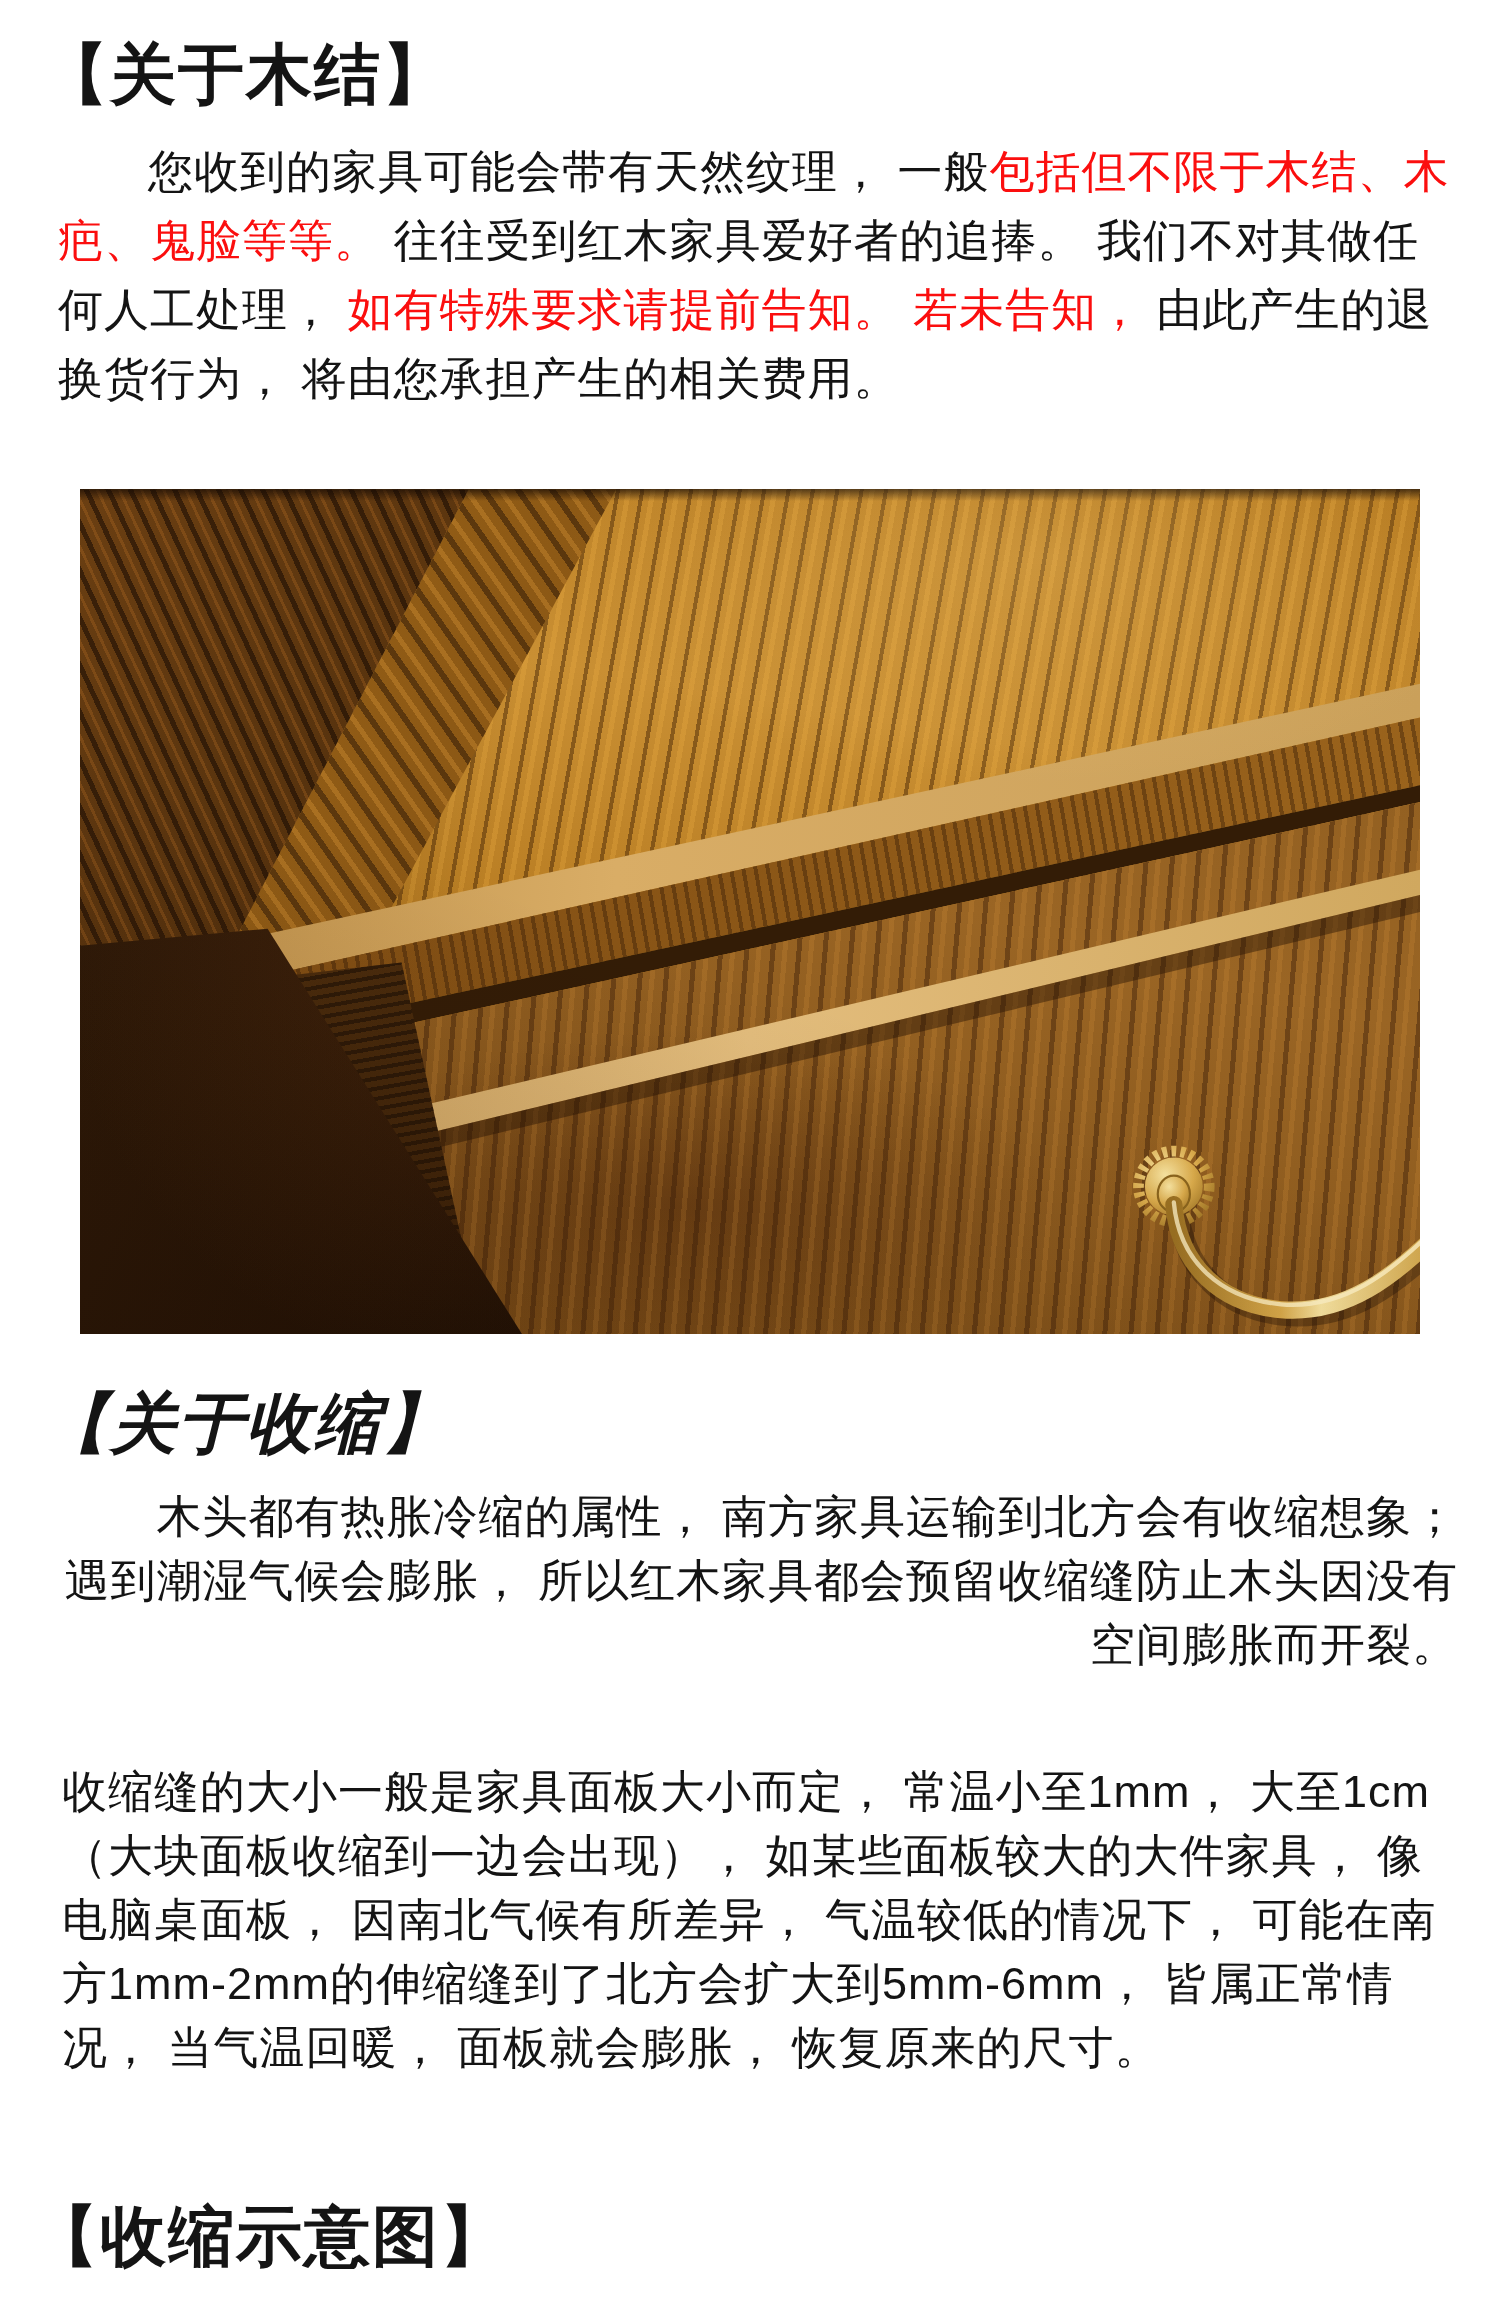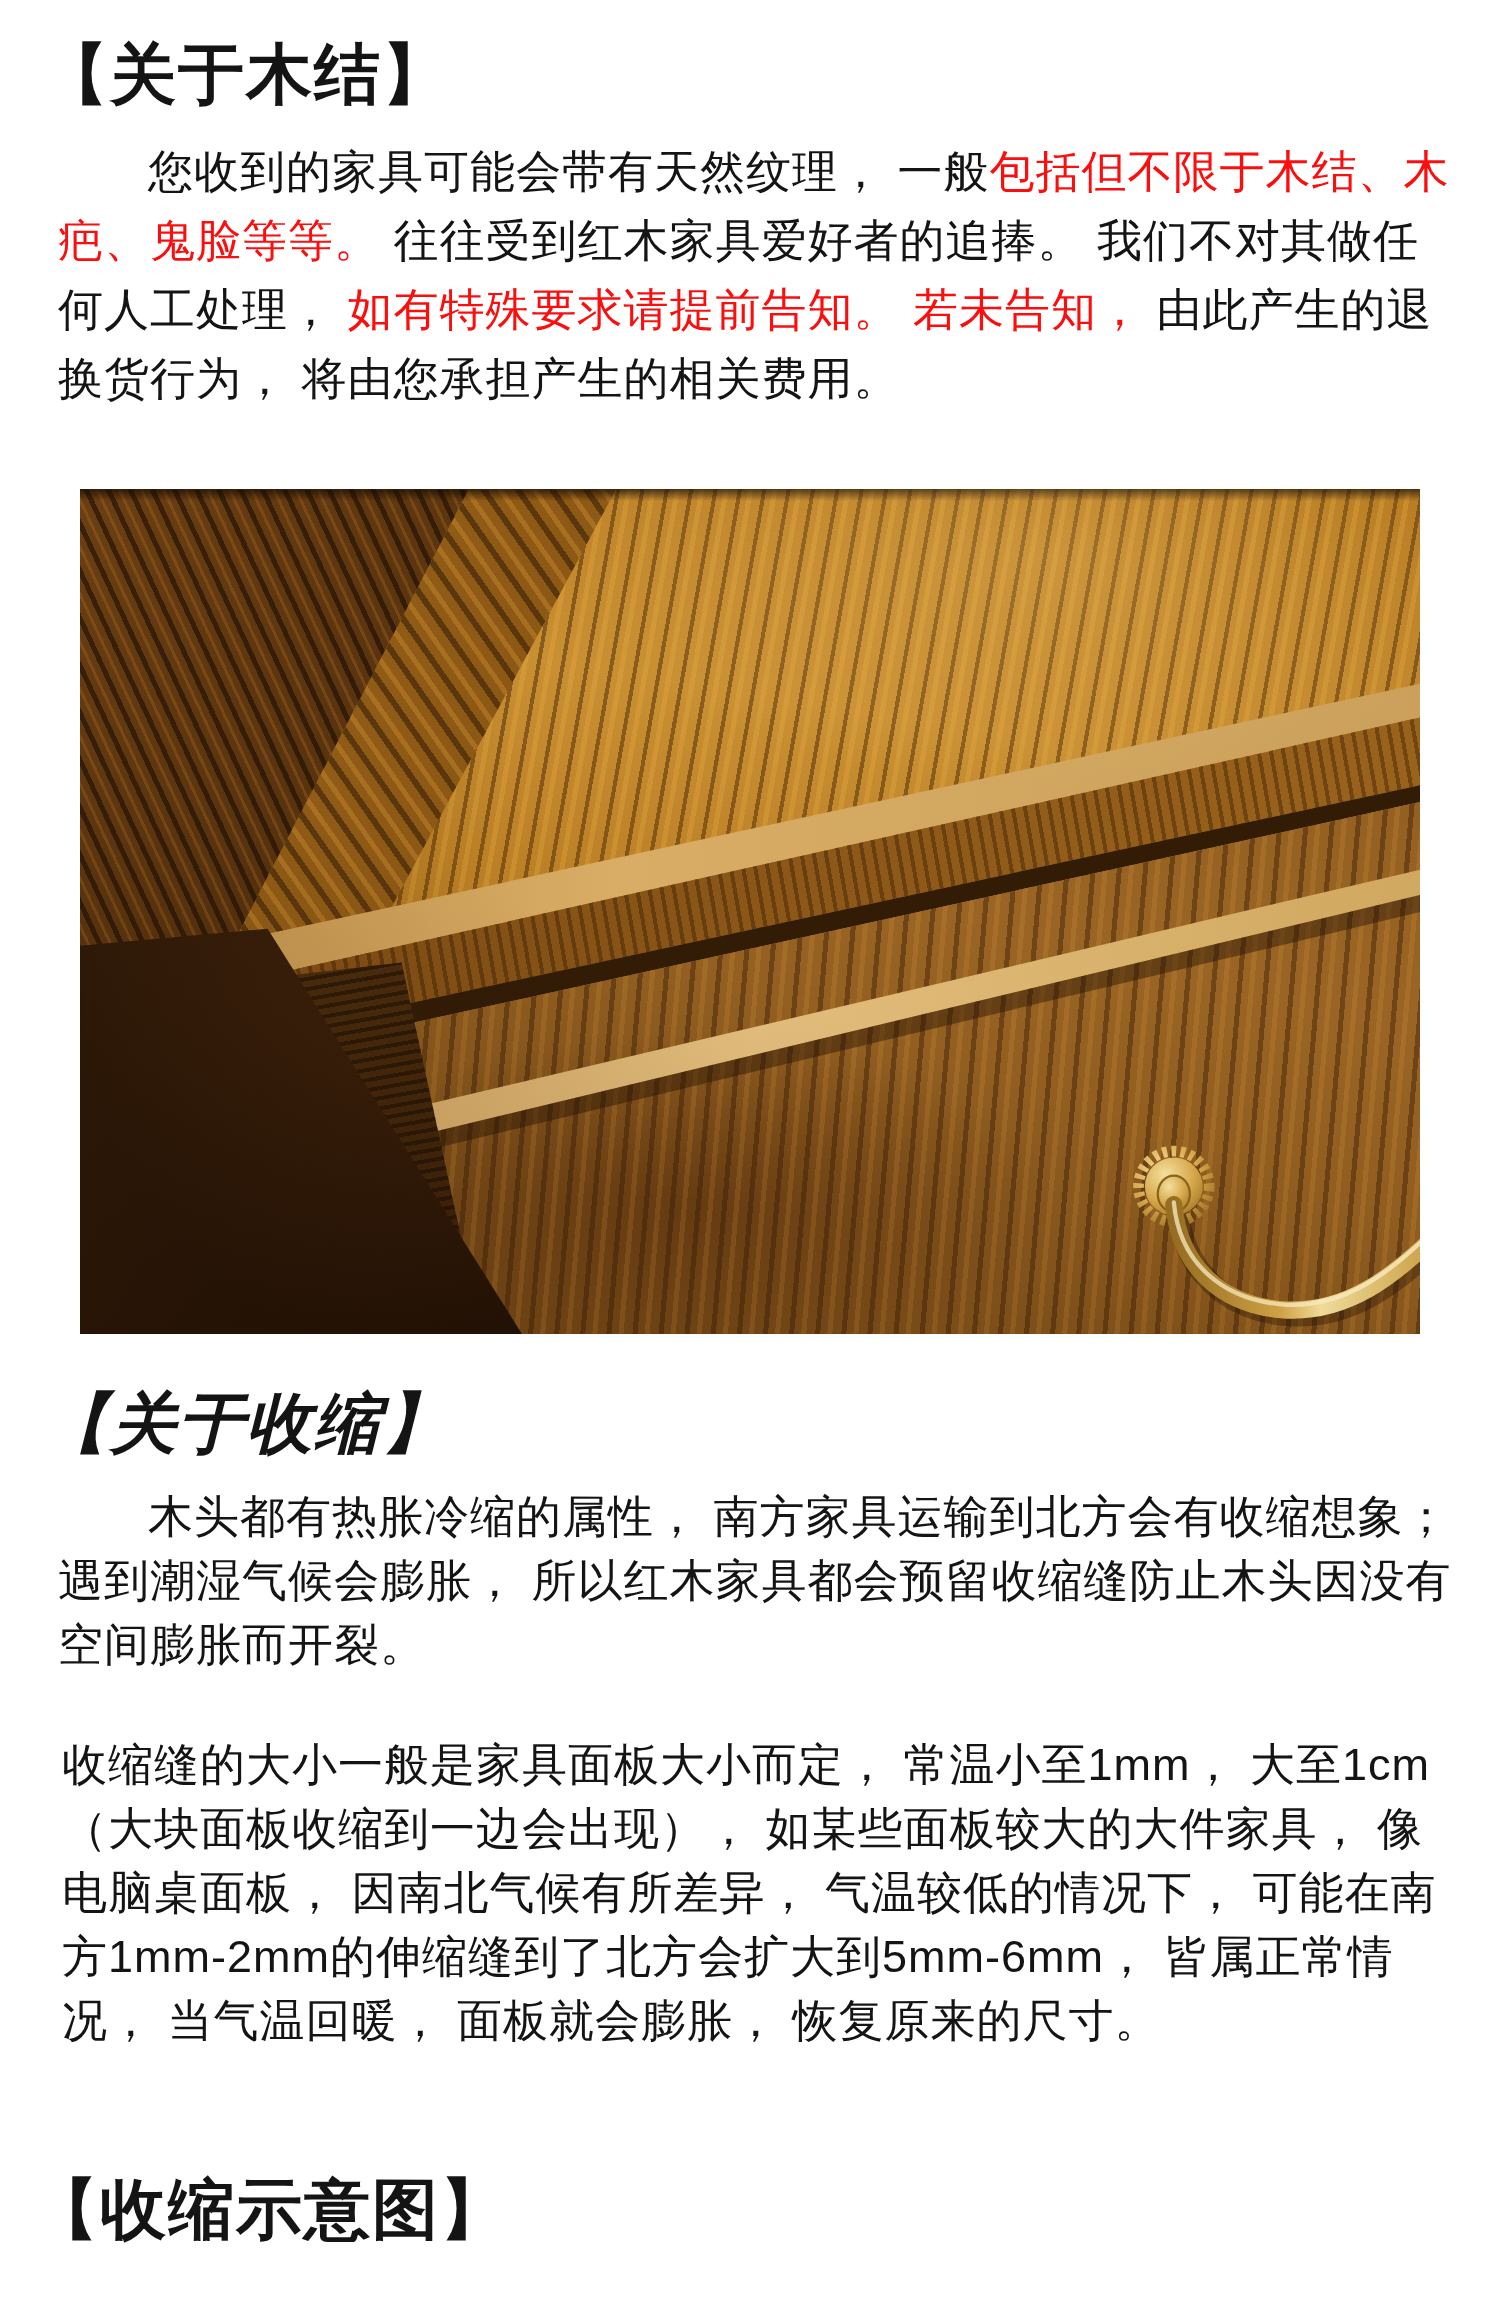--- a/index.html
+++ b/index.html
@@ -15,22 +15,22 @@
     margin: 0; color: var(--ink, #141414);
   }
   #h1 { margin: 30px 0 0 42px; }
   #h2 { margin: 45px 0 0 42px; font-style: italic; }
   #h3 { margin: 112px 0 0 32px; }
   .para {
     font-size: 45px; letter-spacing: 1px;
     margin: 18px 42px 0 58px;
   }
   #p1 { line-height: 1.53; text-indent: 2em; }
-  #p2 { line-height: 1.42; text-indent: 2em; margin-top: 16px; }
-  #p3 { line-height: 1.42; margin-top: 56px; margin-left: 62px; }
+  #p2 { line-height: 1.42; text-indent: 2em; margin-top: 16px; text-align: right; }
+  #p3 { line-height: 1.42; margin-top: 83px; margin-left: 62px; }
   .red { color: var(--red-text, #fb0e0e); }
   #redq {
     font-size: 62px; font-weight: 800; letter-spacing: 1px;
     color: var(--red-heading, #f20b0b);
     margin: 36px 0 0 60px;
   }
 
   
   .photo {
     position: relative;

